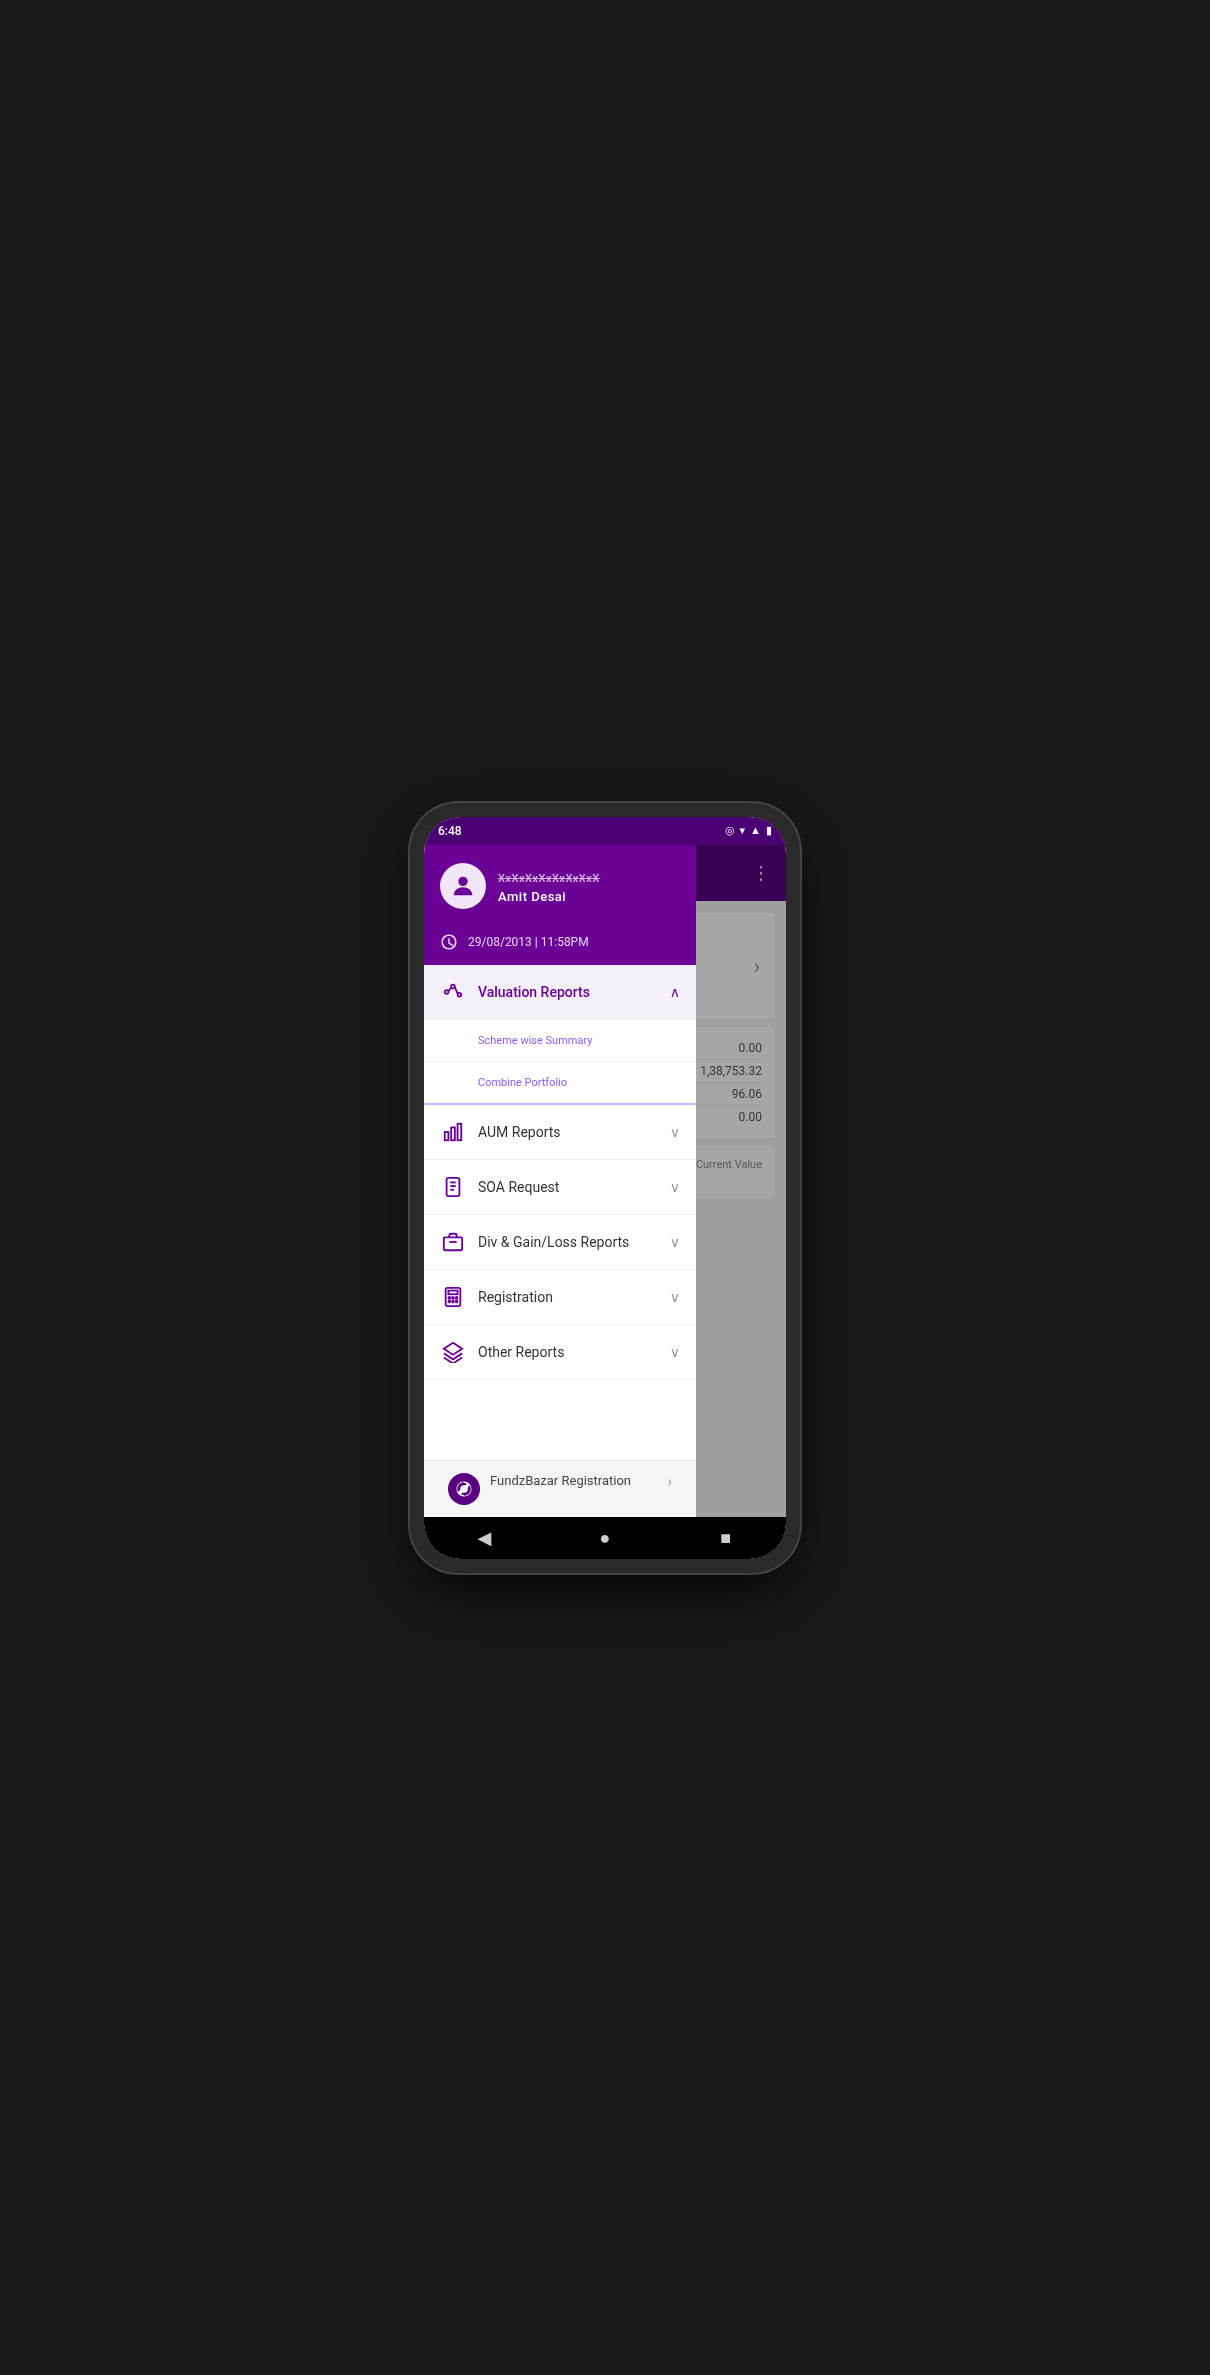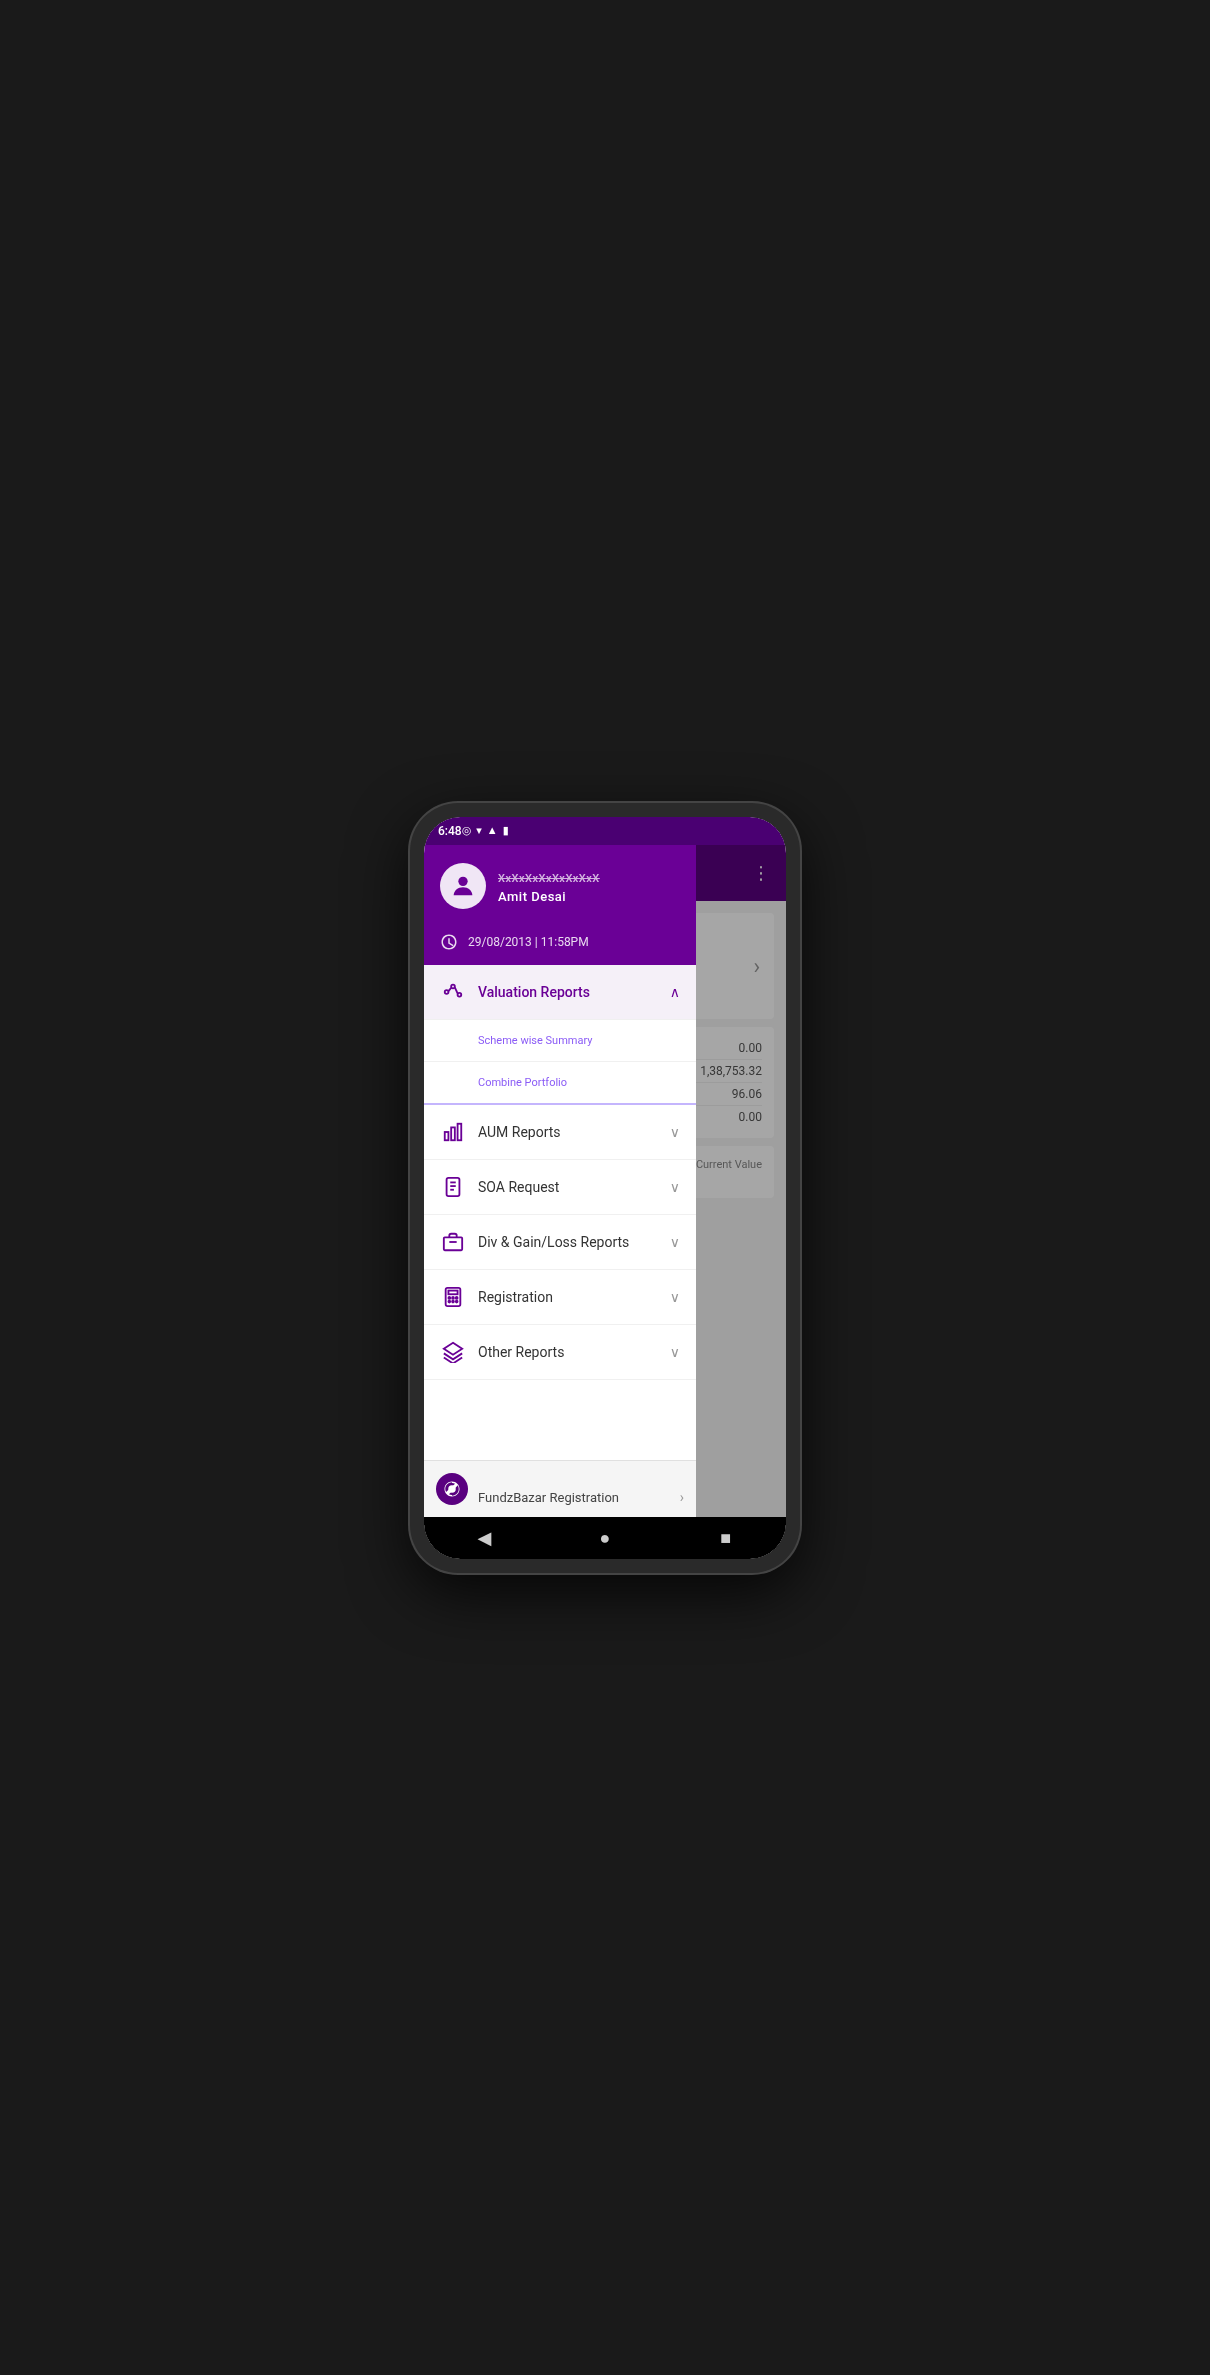--- a/index.html
+++ b/index.html
@@ -40,20 +40,21 @@
       flex-direction: column;
       border-radius: 36px;
     }
 
     
     .status-bar {
       background: #4a0072;
       height: 28px;
       display: flex;
       align-items: center;
+      justify-content: space-between;
       padding: 0 14px;
       flex-shrink: 0;
     }
     .status-time {
       color: #fff;
       font-size: 12px;
       font-weight: 500;
     }
     .status-icons {
       display: flex;
@@ -294,23 +295,23 @@
     }
 
     .sub-item:last-child {
       border-bottom: 2px solid #c4b5fd;
     }
 
     
     .drawer-footer {
       background: #f5f5f5;
       border-top: 1px solid #e0e0e0;
-      padding: 12px 12px;
-      display: flex;
-      align-items: flex-end;
+      padding: 12px 24px;
+      display: flex;
+      align-items: flex-start;
       flex-shrink: 0;
     }
 
     .footer-logo {
       width: 32px;
       height: 32px;
       background: #5a0080;
       border-radius: 50%;
       display: flex;
       align-items: center;

